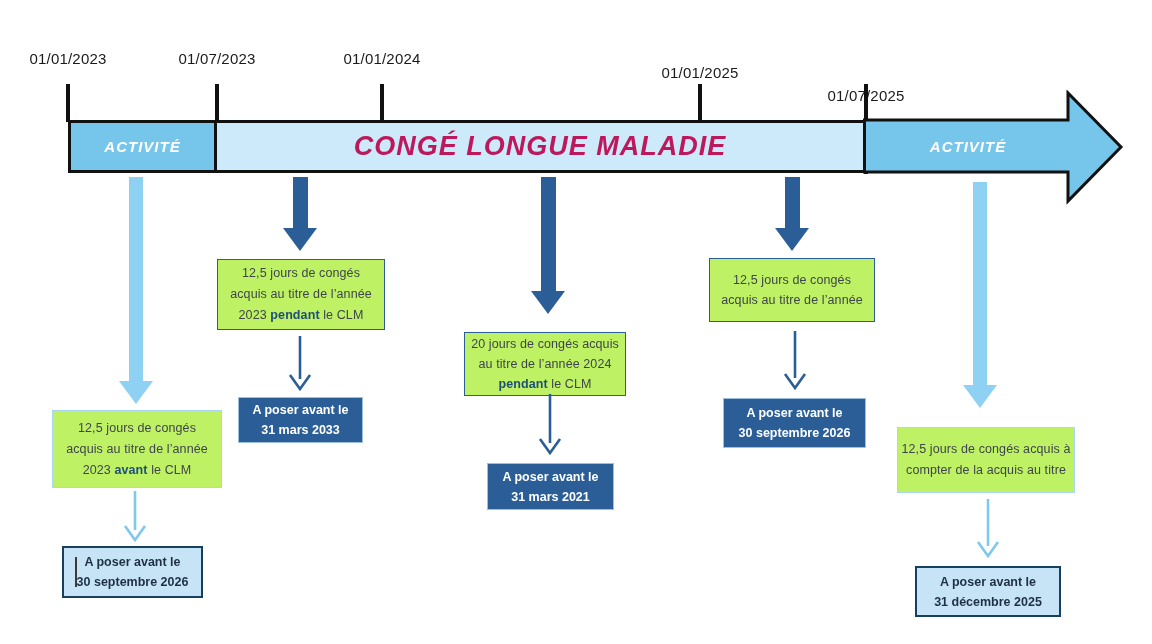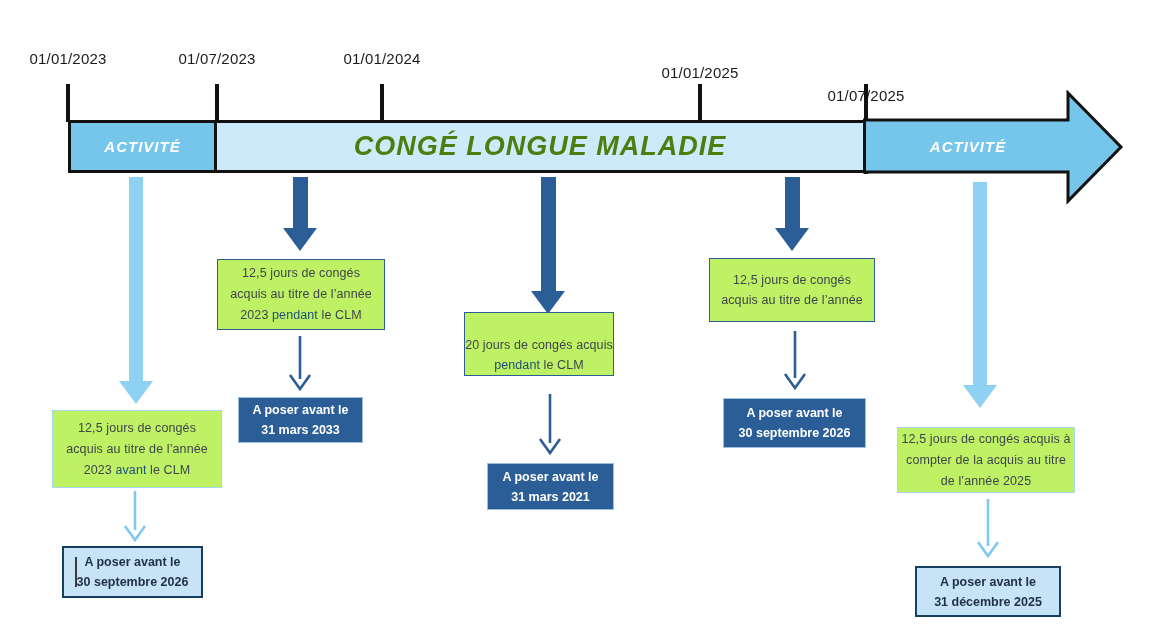--- a/index.html
+++ b/index.html
@@ -16,21 +16,21 @@
   .bar-seg{
     position:absolute;box-sizing:border-box;border:3px solid #111;
     display:flex;align-items:center;justify-content:center;
   }
   .seg-activity{background:#76c5ea;}
   .seg-clm{background:#cdeafa;}
   .seg-label{
     font-style:italic;font-weight:bold;color:#ffffff;font-size:15px;letter-spacing:1px;
   }
   .clm-label{
-    font-style:italic;font-weight:bold;color:#4d7c0f;font-size:27px;letter-spacing:1px;white-space:nowrap;
+    font-style:italic;font-weight:bold;color:#be185d;font-size:27px;letter-spacing:1px;white-space:nowrap;
   }
   .arrow-activity-label{
     position:absolute;transform:translateX(-50%);
     font-style:italic;font-weight:bold;color:#ffffff;font-size:15px;letter-spacing:1px;
   }
   
   .fat-arrow{position:absolute;display:flex;flex-direction:column;align-items:center;width:34px;}
   .fat-arrow .shaft{flex:1;}
   .fat-arrow .head{width:0;height:0;border-left:17px solid transparent;border-right:17px solid transparent;border-top-style:solid;border-top-width:23px;}
   .fat-navy .shaft{width:15px;background:#2b5e97;}
@@ -41,21 +41,21 @@
   .thin-arrow{position:absolute;}
   
   .note{
     position:absolute;box-sizing:border-box;background:#bef264;
     display:flex;flex-direction:column;justify-content:center;
     text-align:center;font-size:12.5px;line-height:21px;color:#3f444c;
     letter-spacing:.1px;
   }
   .note-border-light{border:1.5px solid #a8d7f2;}
   .note-border-navy{border:1.5px solid #2b5e97;}
-  .bold-navy{font-weight:normal;color:#1f4e79;}
+  .bold-navy{font-weight:bold;color:#1f4e79;}
   
   .badge{
     position:absolute;box-sizing:border-box;
     display:flex;flex-direction:column;justify-content:center;
     text-align:center;font-size:12.5px;font-weight:bold;line-height:20px;
   }
   .badge-navy{background:#2b5e97;color:#ffffff;border:1px solid #9dc0de;}
   .badge-light{background:#c6e4f5;color:#1f3045;border:2px solid #16405e;}
   .badge-inner-line{position:absolute;left:11px;top:9px;bottom:9px;width:1.5px;background:#3a3a3a;}
 </style>
@@ -131,22 +131,23 @@
   </div>
   <svg class="thin-arrow" style="left:287px;top:335px;" width="26" height="56" viewBox="0 0 26 56">
     <line x1="13" y1="1" x2="13" y2="44" stroke="#2b5e97" stroke-width="2.6"></line>
     <path d="M3 40 L13 54 L23 40" fill="none" stroke="#2b5e97" stroke-width="2.6"></path>
   </svg>
   <div class="badge badge-navy" style="left:238px;top:397px;width:125px;height:46px;">
     <div>A poser avant le</div>
     <div>31 mars 2033</div>
   </div>
 
-  <div class="note note-border-navy" style="left:464px;top:312px;width:150px;height:64px;line-height:20px;justify-content:flex-end;">
+  <div class="note note-border-navy" style="left:464px;top:332px;width:162px;height:64px;line-height:20px;">
     <div><span>20 jours de congés acquis</span></div>
+    <div><span>au titre de l’année 2024</span></div>
     <div><span></span><span class="bold-navy">pendant</span><span> le CLM</span></div>
   </div>
   <svg class="thin-arrow" style="left:537px;top:393px;" width="26" height="62" viewBox="0 0 26 62">
     <line x1="13" y1="1" x2="13" y2="50" stroke="#2b5e97" stroke-width="2.6"></line>
     <path d="M3 46 L13 60 L23 46" fill="none" stroke="#2b5e97" stroke-width="2.6"></path>
   </svg>
   <div class="badge badge-navy" style="left:487px;top:463px;width:127px;height:47px;">
     <div>A poser avant le</div>
     <div>31 mars 2021</div>
   </div>
@@ -160,21 +161,20 @@
     <path d="M3 44 L13 58 L23 44" fill="none" stroke="#2b5e97" stroke-width="2.6"></path>
   </svg>
   <div class="badge badge-navy" style="left:723px;top:398px;width:143px;height:50px;">
     <div>A poser avant le</div>
     <div>30 septembre 2026</div>
   </div>
 
   <div class="note note-border-light" style="left:897px;top:427px;width:178px;height:66px;line-height:21px;">
     <div><span>12,5 jours de congés acquis à</span></div>
     <div><span>compter de la acquis au titre</span></div>
-    <div><span>de l’année 2025</span><span class="bold-navy"></span><span></span></div>
   </div>
   <svg class="thin-arrow" style="left:975px;top:498px;" width="26" height="60" viewBox="0 0 26 60">
     <line x1="13" y1="1" x2="13" y2="48" stroke="#7fc8ee" stroke-width="2.6"></line>
     <path d="M3 44 L13 58 L23 44" fill="none" stroke="#7fc8ee" stroke-width="2.6"></path>
   </svg>
   <div class="badge badge-light" style="left:915px;top:566px;width:146px;height:51px;">
     <div>A poser avant le</div>
     <div>31 décembre 2025</div>
   </div>
 

